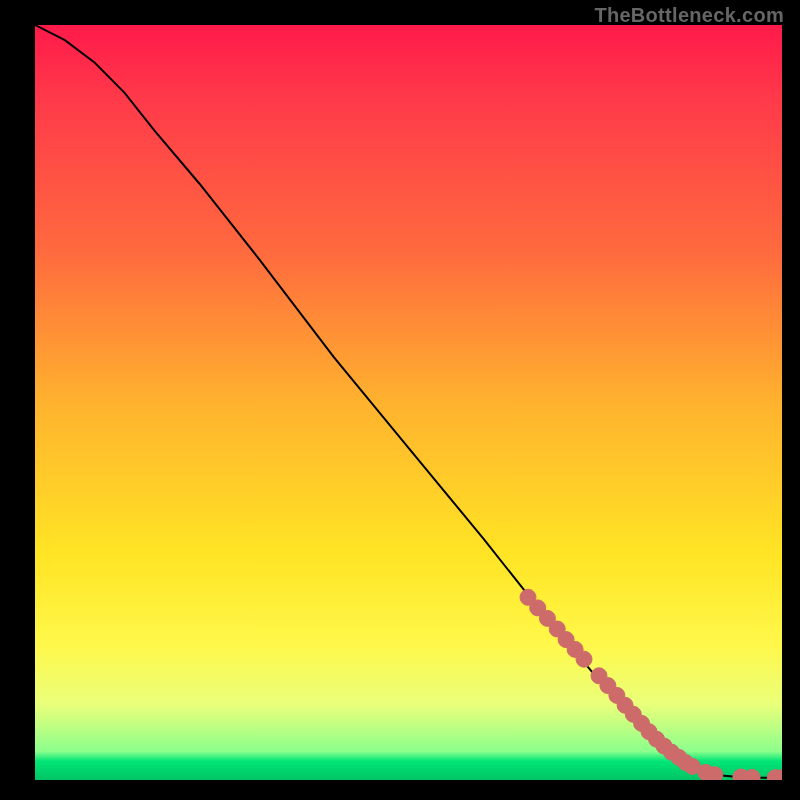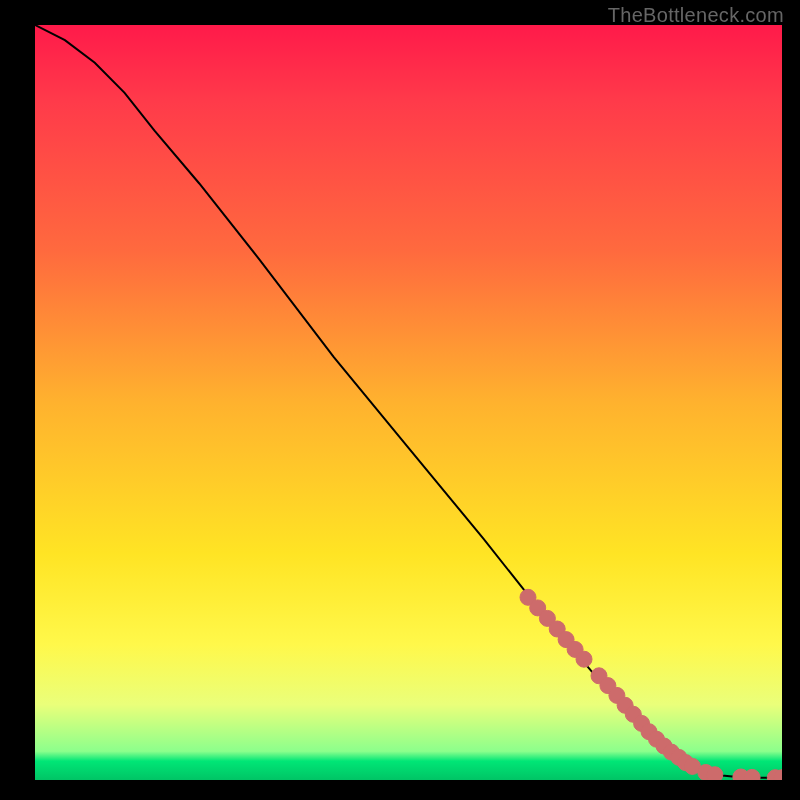--- a/index.html
+++ b/index.html
@@ -36,21 +36,21 @@
       #00e676 97.5%,
       #00c465 100%
     );
   }
   .watermark {
     position: absolute;
     top: 4px;
     right: 16px;
     color: #666;
     font-size: 20px;
-    font-weight: 400;
+    font-weight: 700;
     letter-spacing: 0.3px;
   }
   svg {
     position: absolute;
     left: 0;
     top: 0;
   }
 </style>
 </head>
 <body>

